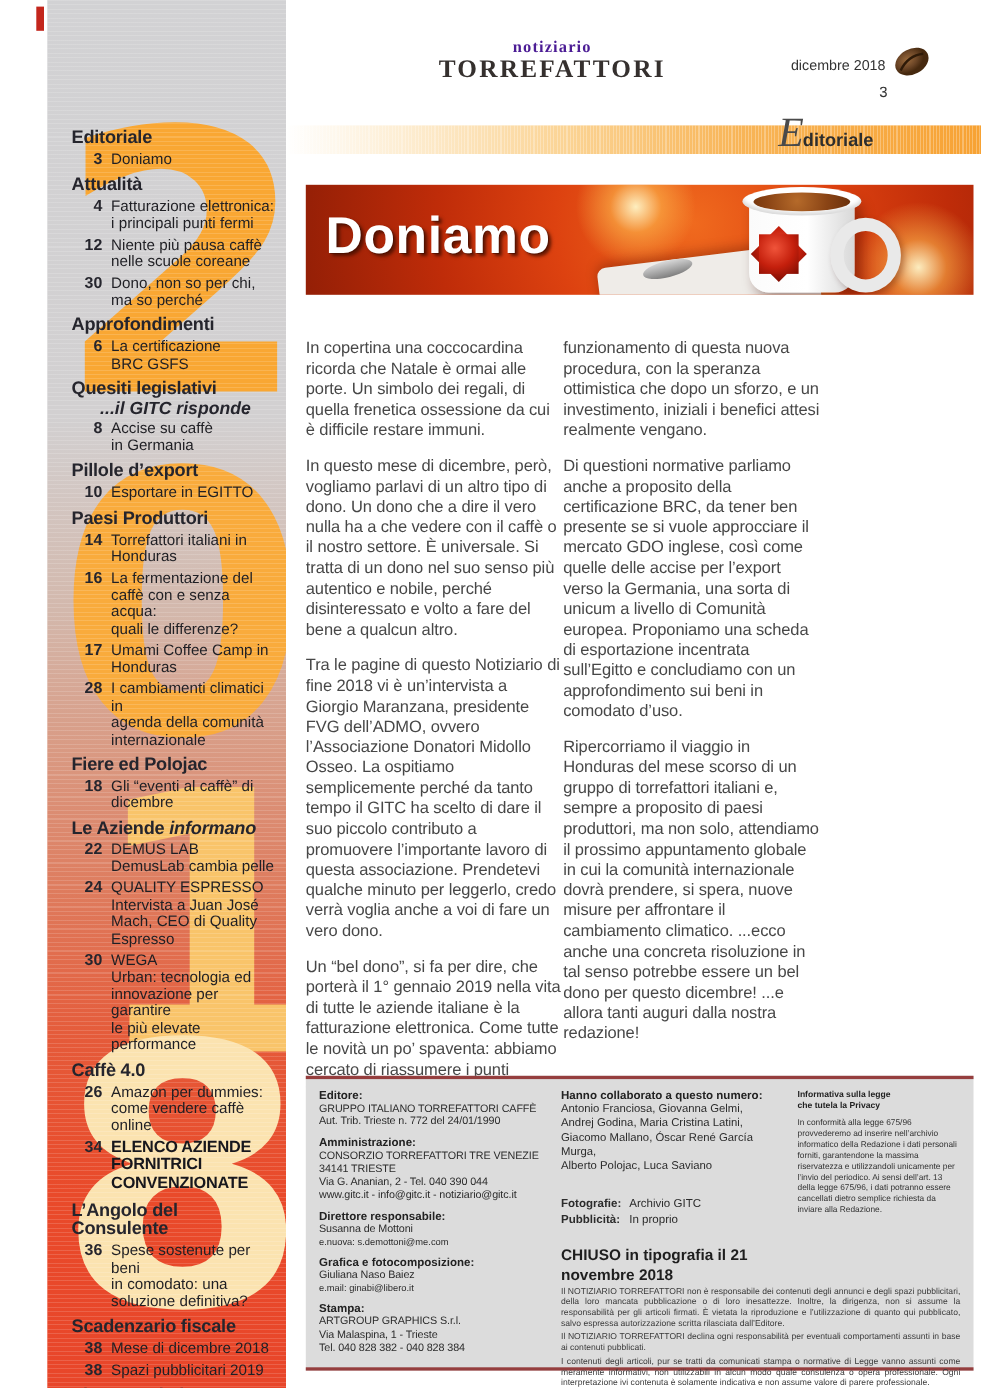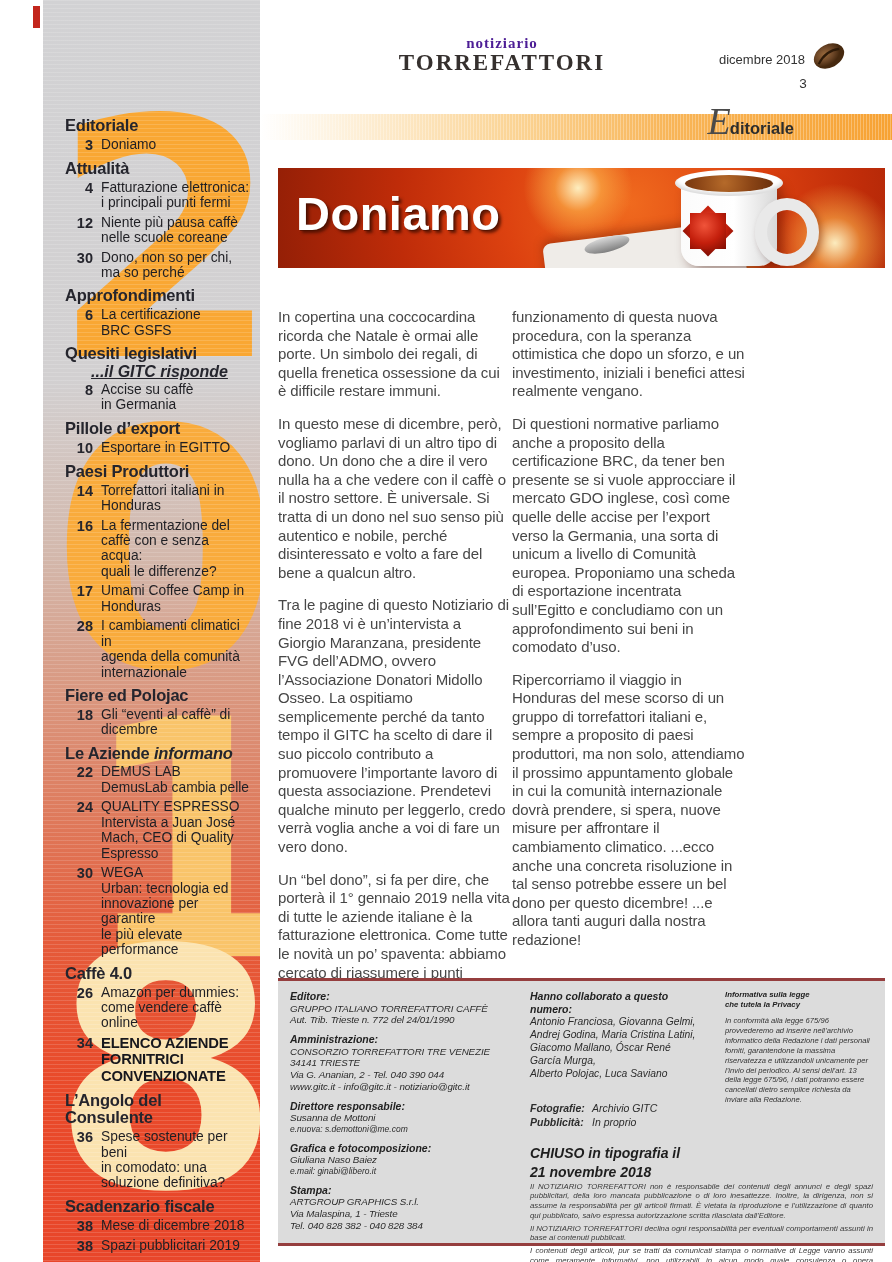--- a/index.html
+++ b/index.html
@@ -29,21 +29,21 @@
   .giant-digit:nth-of-type(1){top:110px;color:#f9a733;}
   .giant-digit:nth-of-type(2){top:420px;color:#f9ab3c;}
   .giant-digit:nth-of-type(3){top:710px;color:#f9c46a;left:36px;}
   .giant-digit:nth-of-type(4){top:940px;color:#fbe3b0;}
 
   .toc{position:relative;z-index:1;padding:110px 6px 0 22px;}
   .toc-heading{font-size:16.5px;font-weight:800;color:#25252d;line-height:1.08;
                margin:7px 0 2px;letter-spacing:-0.2px;white-space:pre-line;}
   .toc-heading .it{font-style:italic;}
   .toc-sub-italic{font-size:16px;font-weight:800;font-style:italic;color:#25252d;
-                  margin:-1px 0 2px 26px;line-height:1;text-decoration:underline;}
+                  margin:-1px 0 2px 26px;line-height:1;}
   .toc-item{display:flex;align-items:flex-start;margin:2px 0 4px;}
   .toc-num{flex:0 0 28px;text-align:right;padding-right:8px;font-weight:800;
            font-size:14.5px;color:#25252d;line-height:1.12;}
   .toc-text{font-size:13.8px;line-height:1.12;color:#1f1f24;white-space:pre-line;}
   .toc-text.strong{font-weight:800;font-size:14.8px;color:#17171d;letter-spacing:-0.2px;}
 
   
   .section-bar{position:absolute;left:260px;top:114px;width:632px;height:26px;
     background:linear-gradient(90deg,#ffffff 0%,#fdeccf 18%,#fbd495 40%,#f8b558 65%,#f7a233 100%);}
   .section-bar::before{content:"";position:absolute;inset:0;
@@ -86,22 +86,22 @@
   
   .col{position:absolute;top:308px;font-size:15px;line-height:1.24;color:#474747;letter-spacing:-0.1px;}
   .col-left{left:278px;width:232px;}
   .col-right{left:512px;width:236px;}
   .col p{margin:0 0 14px 0;}
   .signature{margin-top:30px;text-align:right;padding-right:10px;font-weight:bold;color:#2d2d2d;font-size:14.5px;}
 
   
   .colophon{position:absolute;left:278px;top:978px;width:607px;height:268px;box-sizing:border-box;
     background:#dcdcdc;border-top:3px solid #953e3e;border-bottom:3px solid #953e3e;
-    padding:9px 12px;display:grid;grid-template-columns:212px 1fr 148px;column-gap:28px;
-    grid-template-rows:auto 1fr;font-style:italic;}
+    padding:9px 12px;display:grid;grid-template-columns:212px 1fr 148px;column-gap:8px;
+    grid-template-rows:auto 1fr;}
   .colo-left{grid-column:1;grid-row:1 / span 2;}
   .colo-block{margin-bottom:7px;}
   .colo-label{font-weight:bold;font-size:10.5px;color:#222;line-height:1.2;}
   .colo-line{font-size:9.8px;color:#2c2c2c;line-height:1.2;white-space:nowrap;letter-spacing:-0.1px;}
   .colo-email{font-size:8.5px;color:#2c2c2c;line-height:1.25;}
   .colo-mid{grid-column:2;grid-row:1;}
   .contrib-label{font-weight:bold;font-size:10.5px;color:#222;line-height:1.25;}
   .contrib-names{font-size:10.3px;color:#2c2c2c;line-height:1.25;white-space:pre-line;}
   .media-rows{margin-top:20px;font-size:10.5px;color:#2c2c2c;line-height:1.35;}
   .media-label{font-weight:bold;display:inline-block;width:62px;}

